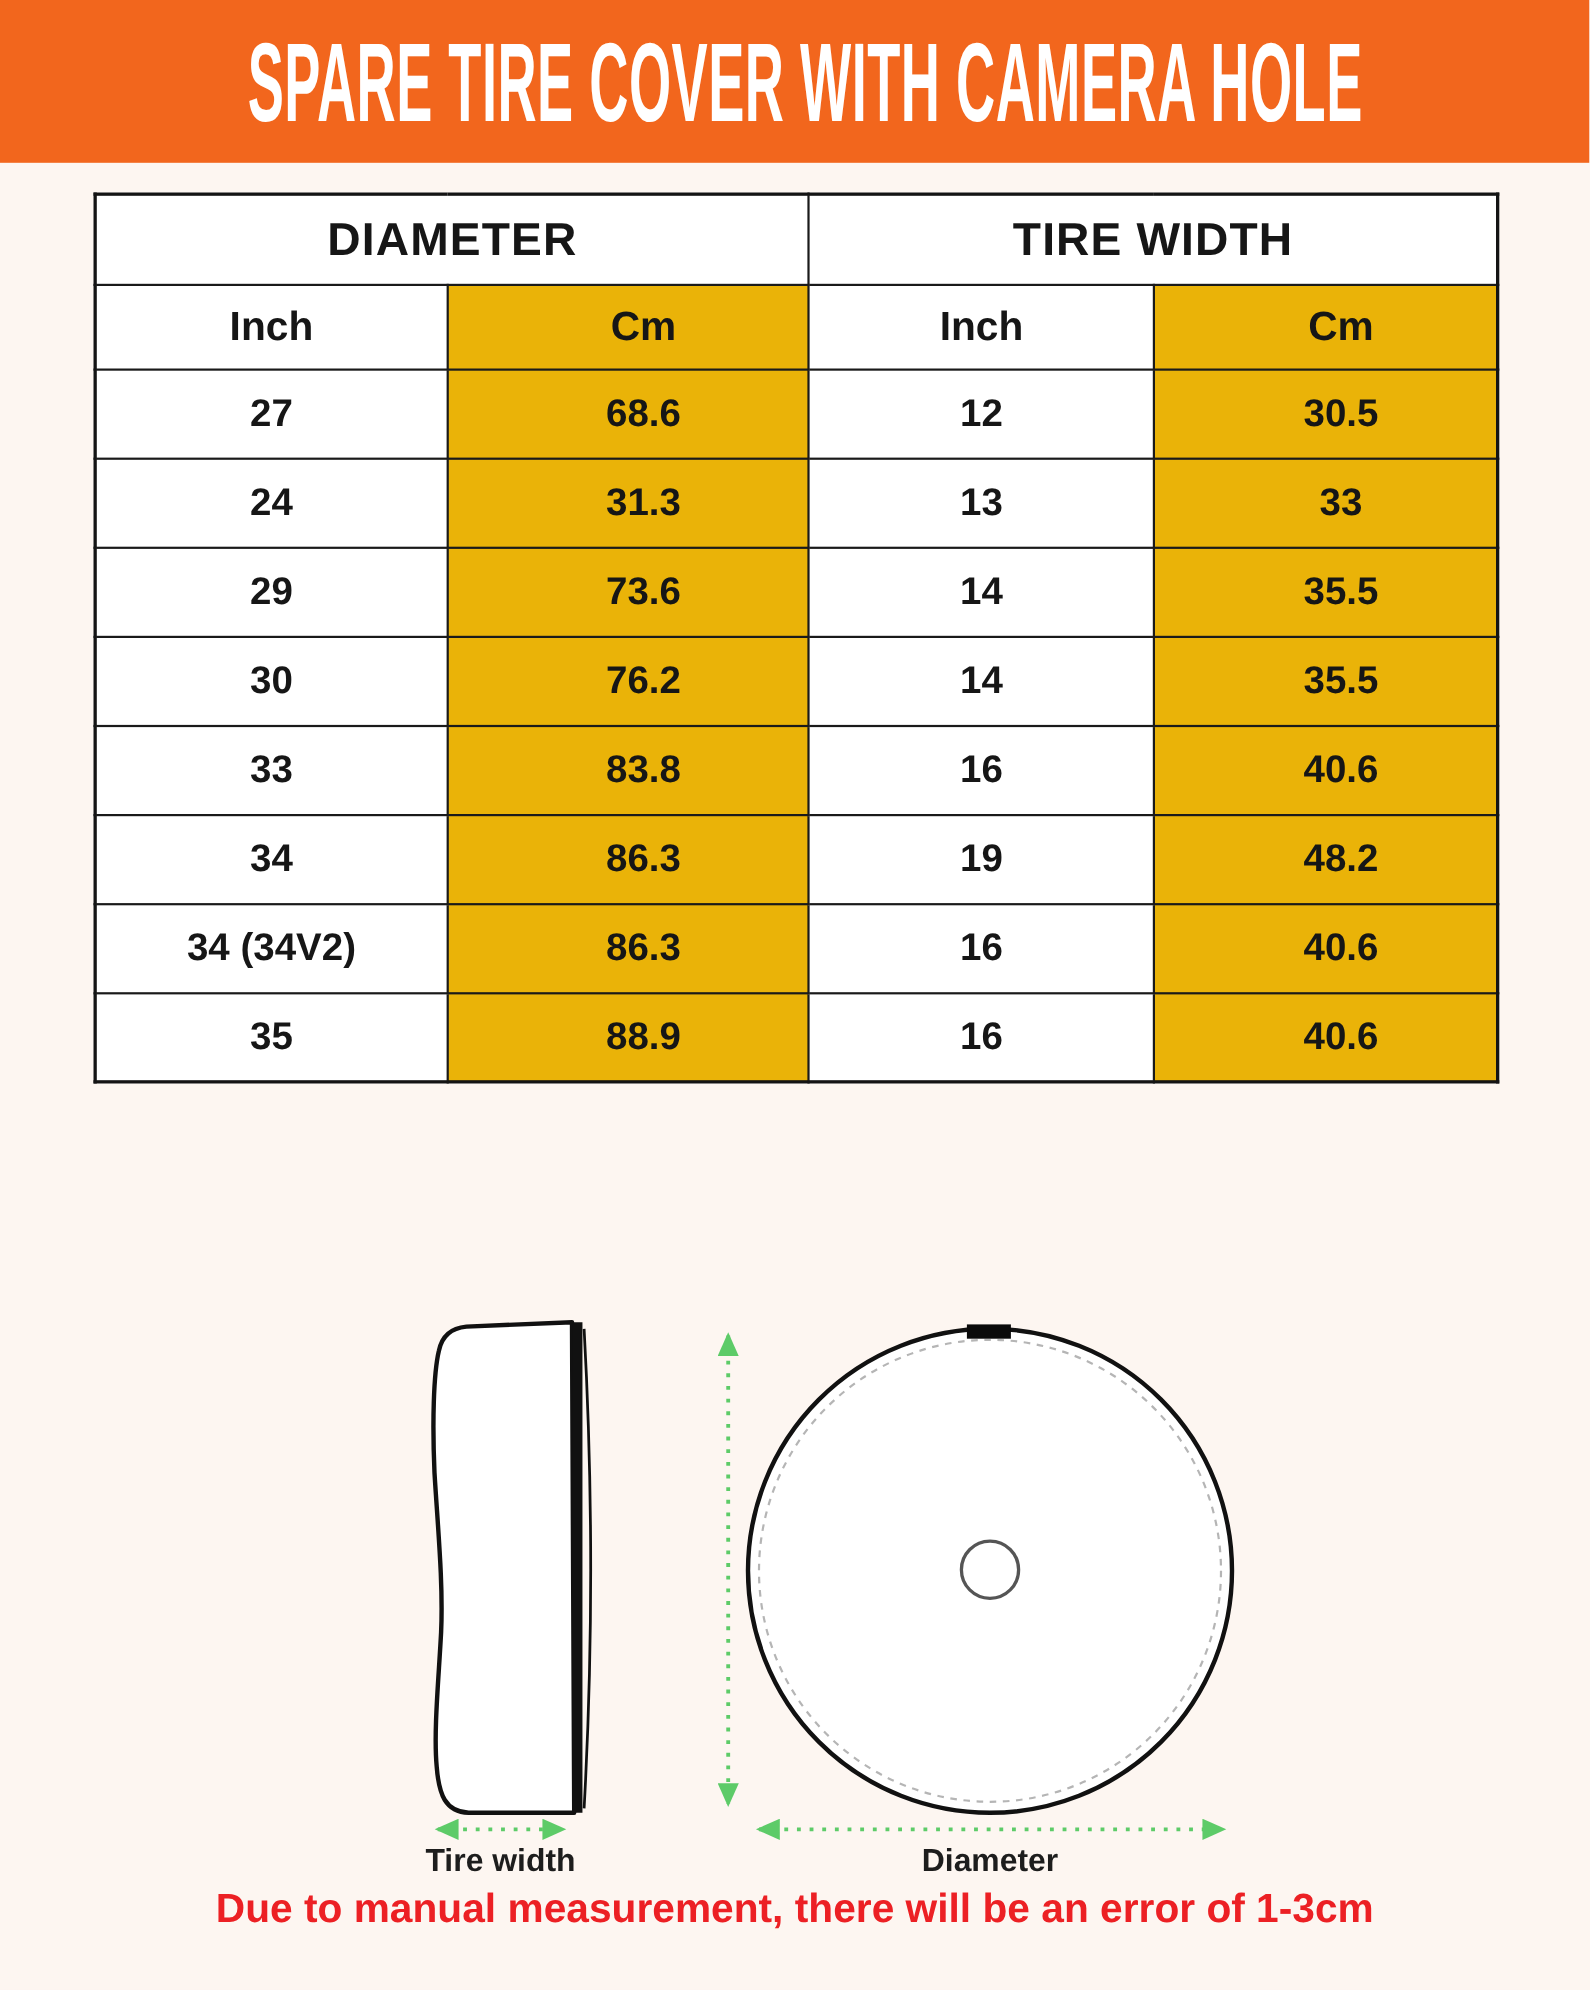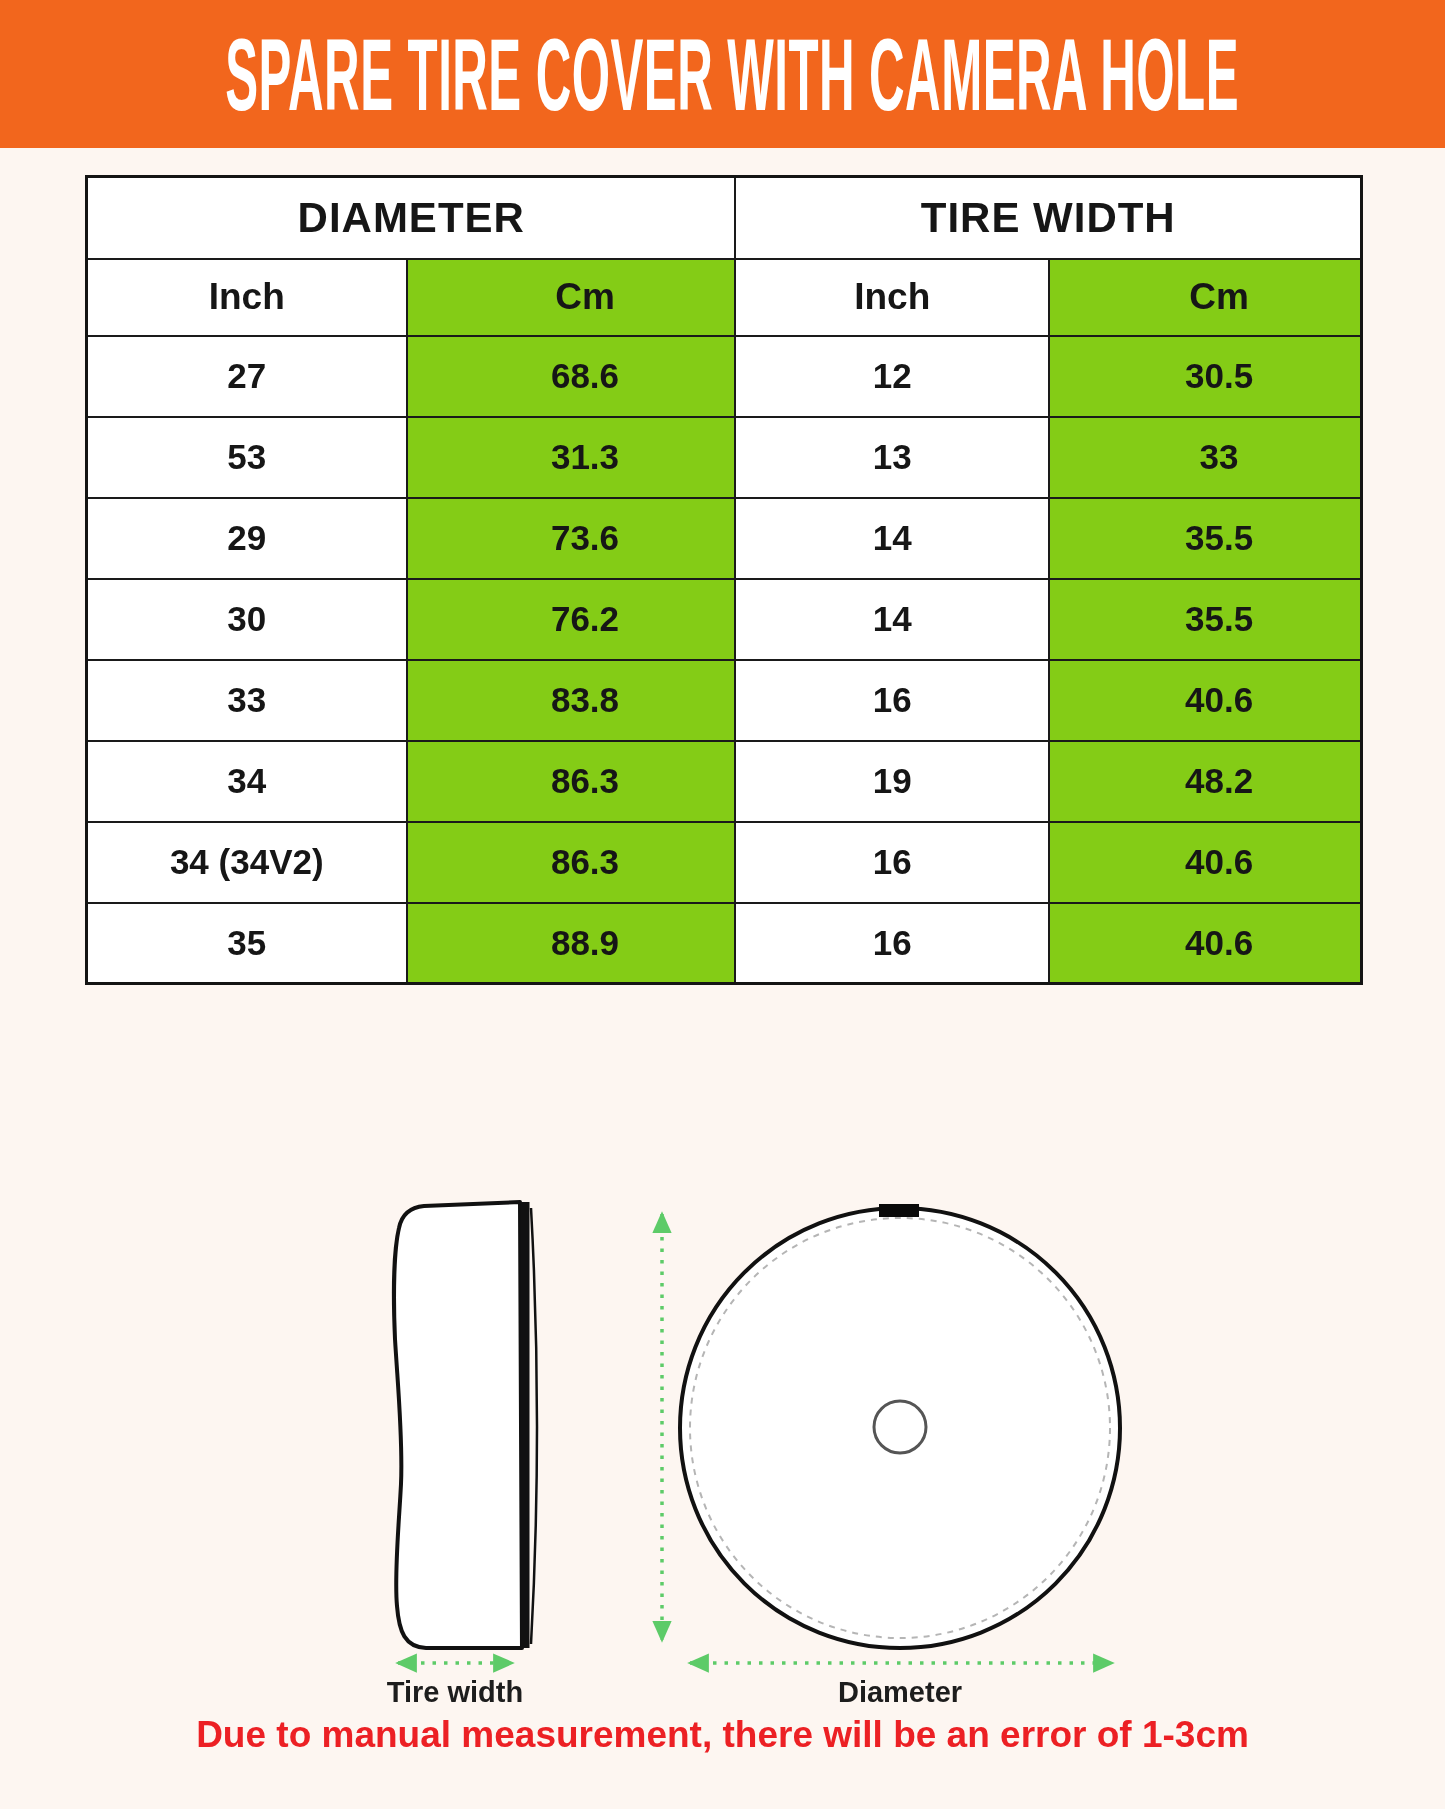--- a/index.html
+++ b/index.html
@@ -46,21 +46,21 @@
   }
   table.size-table th, table.size-table td {
     border: 2px solid #1a1a1a;
     text-align: center;
     vertical-align: middle;
     font-weight: bold;
   }
   tr.group-row th { height: 82px; font-size: 42px; letter-spacing: 1px; background: #ffffff; }
   tr.sub-row th   { height: 77px; font-size: 37px; }
   tbody td        { height: 81px; font-size: 35px; }
-  .cell-gray  { background: #84cc16; padding-left: 28px; }
+  .cell-gray  { background: #eab308; padding-left: 28px; }
   .cell-white { background: #ffffff; }
 
   
   .figure {
     position: absolute;
     left: 0; top: 1144px;
     width: 1445px;
     height: 665px;
   }
   .figure svg { position: absolute; left: 0; top: 0; }
@@ -116,21 +116,21 @@
       </tr>
     </thead>
     <tbody>
       <tr>
         <td class="cell-white">27</td>
         <td class="cell-gray">68.6</td>
         <td class="cell-white">12</td>
         <td class="cell-gray">30.5</td>
       </tr>
       <tr>
-        <td class="cell-white">53</td>
+        <td class="cell-white">24</td>
         <td class="cell-gray">31.3</td>
         <td class="cell-white">13</td>
         <td class="cell-gray">33</td>
       </tr>
       <tr>
         <td class="cell-white">29</td>
         <td class="cell-gray">73.6</td>
         <td class="cell-white">14</td>
         <td class="cell-gray">35.5</td>
       </tr>

